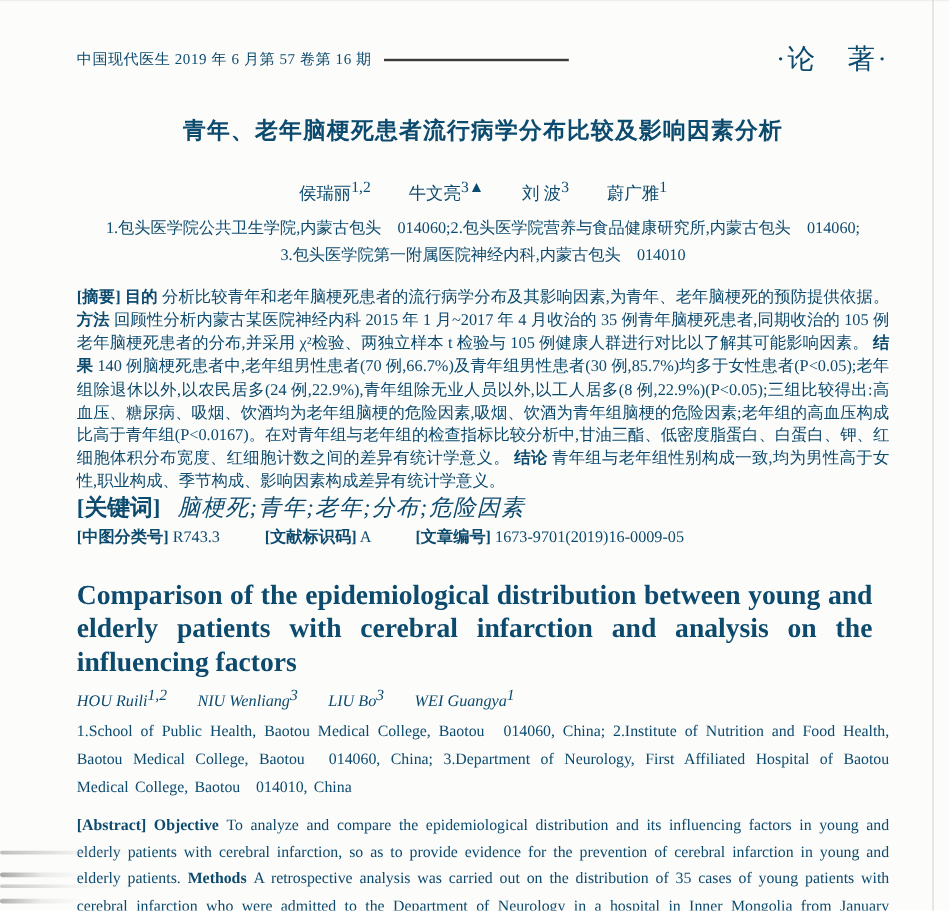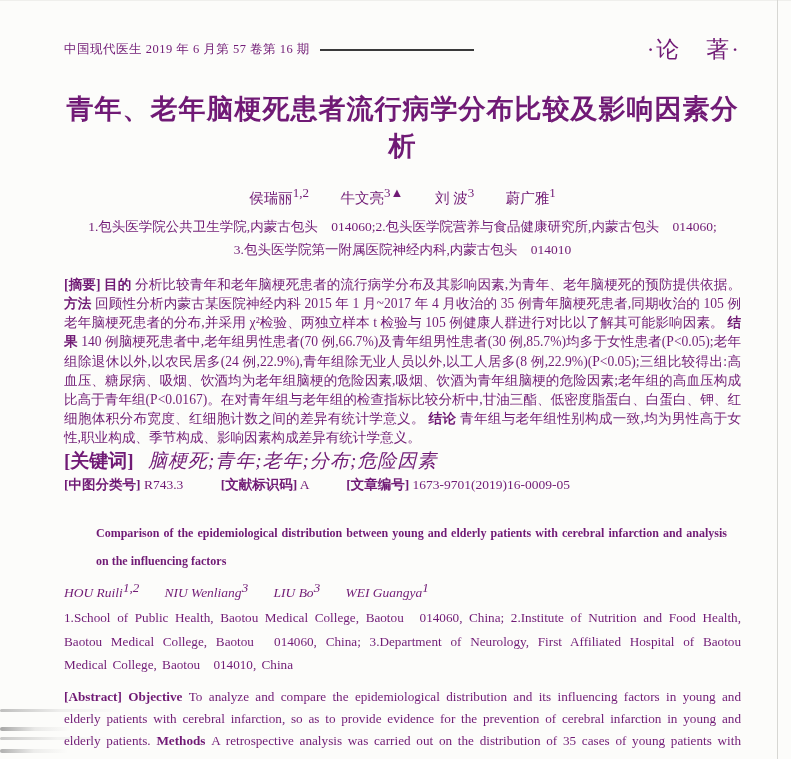--- a/index.html
+++ b/index.html
@@ -2,47 +2,47 @@
 <html><head>
 <meta charset="utf-8">
 <style>
   html,body{margin:0;padding:0;background:#ffffff;}
   .page{
     position:relative;
     width:791px;height:759px;
     background:#fcfcfa;
     overflow:hidden;
     font-family:"Liberation Serif","DejaVu Serif",serif;
-    color:#701a75;
+    color:#0c4a6e;
     box-sizing:border-box;
   }
   .content{padding:0 50px 0 64px;}
   
   .hdr{display:flex;align-items:center;margin-top:34px;}
   .hdr-journal{font-size:12.5px;letter-spacing:.5px;white-space:nowrap;}
   .hdr-rule{flex:1;height:2px;background:#3a3a3a;margin:0 18px 0 10px;max-width:258px;}
   .hdr-spacer{flex:1;}
   .hdr-section{font-size:23px;font-weight:400;letter-spacing:2px;white-space:nowrap;}
   
-  .title-cn{margin-top:26px;text-align:center;font-size:27px;font-weight:700;line-height:37px;letter-spacing:1px;}
+  .title-cn{margin-top:26px;text-align:center;font-size:19px;font-weight:700;line-height:37px;letter-spacing:1px;}
   
   .authors{margin-top:20px;text-align:center;font-size:14.5px;}
   .authors .author{margin:0 14px;}
   sup{font-size:13px;margin-top:14px;}
   
   .affil-cn{margin-top:7px;text-align:center;font-size:13.5px;line-height:23px;}
   
   .abstract-cn{margin-top:14px;text-align:justify;font-size:13.6px;line-height:19.2px;}
   .kw-line{margin-top:2px;font-size:19px;line-height:21px;}
   .kw-line .kw-content{font-style:italic;letter-spacing:1px;}
   .clc-line{margin-top:3px;font-size:13.5px;line-height:21px;}
   .clc-group{margin-right:34px;}
   .b{font-weight:700;}
   
-  .title-en{margin-top:24px;font-size:12px;font-weight:700;line-height:28px;padding-right:14px;text-align:justify;margin-left:32px;}
+  .title-en{margin-top:24px;font-size:23px;font-weight:700;line-height:28px;padding-right:14px;text-align:justify;}
   .authors-en{margin-top:5px;font-style:italic;font-size:13.5px;}
   .authors-en .author{margin-right:22px;}
   .affil-en{margin-top:5px;text-align:justify;font-size:13.2px;line-height:23.5px;word-spacing:2px;font-family:Liberation Serif, serif;}
   .abstract-en{margin-top:9px;text-align:justify;font-size:13.2px;line-height:22.4px;word-spacing:2px;}
   
   .page-edge-right{position:absolute;top:0;bottom:0;left:777px;width:1px;background:#d7d7d3;}
   .page-edge-top{position:absolute;top:0;left:0;right:0;height:1px;background:#efefec;}
   .streak{position:absolute;left:0;border-radius:2px;}
   .streak1{top:709px;width:122px;height:3px;background:linear-gradient(to right,rgba(140,140,140,.55),rgba(200,200,200,.25),rgba(255,255,255,0));}
   .streak2{top:727px;width:70px;height:4px;background:linear-gradient(to right,rgba(120,120,120,.65),rgba(190,190,190,.3),rgba(255,255,255,0));}

